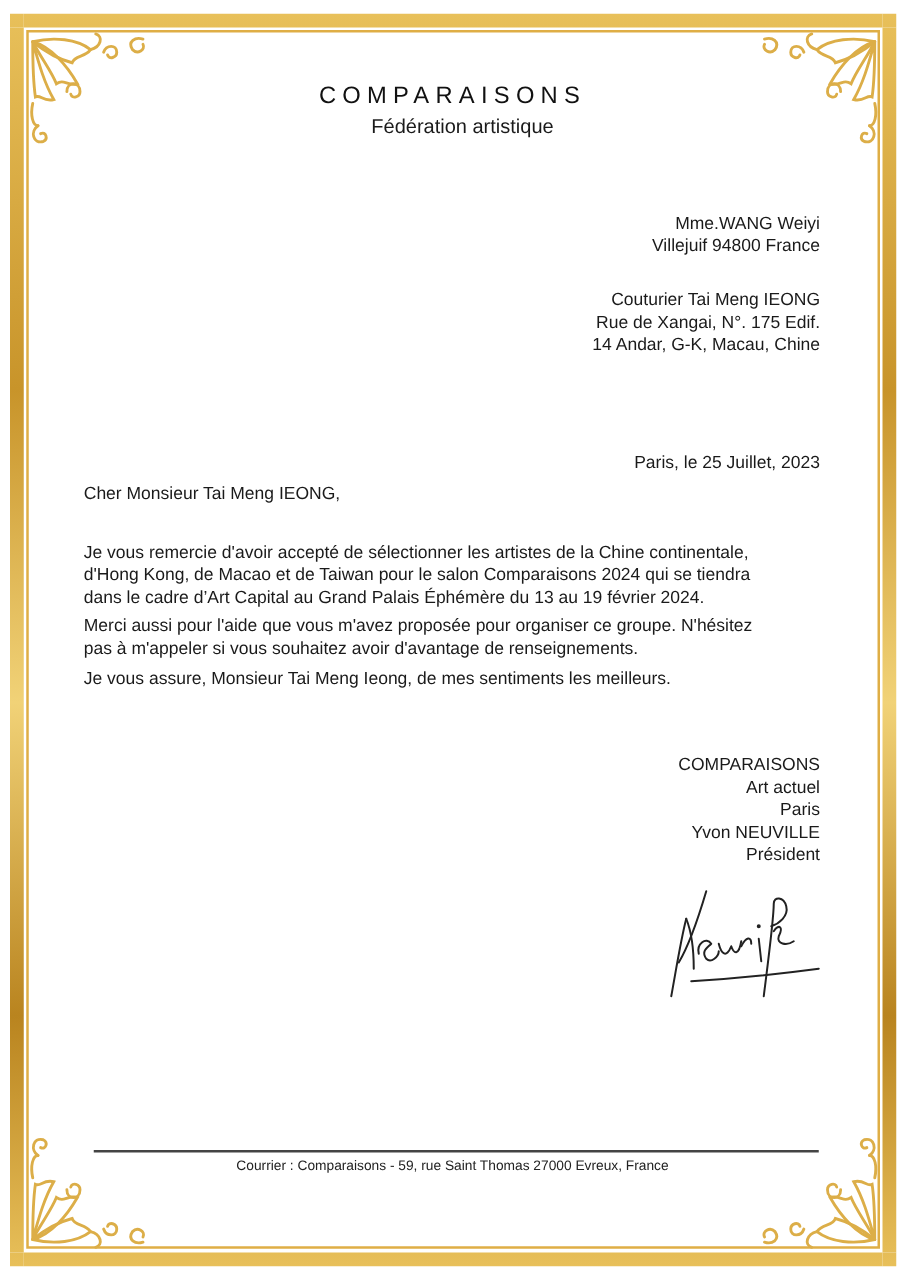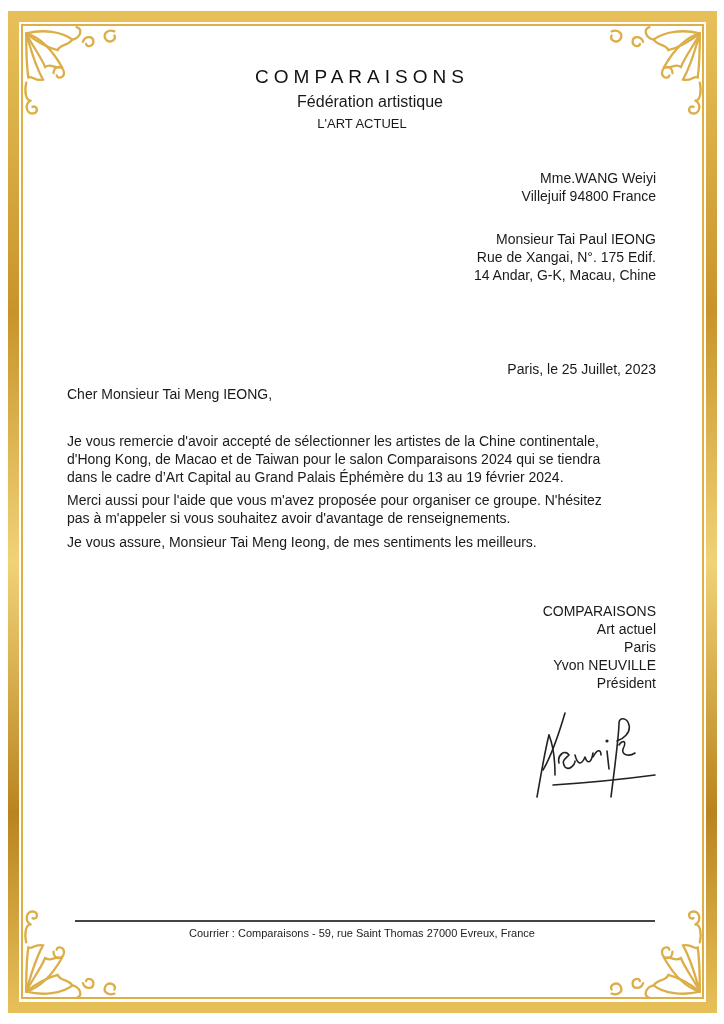--- a/index.html
+++ b/index.html
@@ -106,30 +106,29 @@
     <path d="M58 16 C60 10 68 10 68 16 C68 20 62 22 61 18"></path>
     <path d="M88 6 C82 4 76 8 80 14 C84 18 90 14 88 10"></path>
     <path d="M8 72 C2 76 4 86 12 84 C16 82 14 76 10 78"></path>
     <path d="M4 55 C2 64 4 72 8 72"></path>
   </svg>
 </div>
 
 <div class="header">
   <div class="org">COMPARAISONS</div>
   <div class="fed">Fédération artistique</div>
-  <div class="sub">L'ART ACTUEL</div>
 </div>
 
 <div class="addr addr-sender">
   <div>Mme.WANG Weiyi</div>
   <div>Villejuif 94800 France</div>
 </div>
 
 <div class="addr addr-recipient">
-  <div>Monsieur Tai Paul IEONG</div>
+  <div>Couturier Tai Meng IEONG</div>
   <div>Rue de Xangai, N°. 175 Edif.</div>
   <div>14 Andar, G-K, Macau, Chine</div>
 </div>
 
 <div class="date">Paris, le 25 Juillet, 2023</div>
 <div class="salutation">Cher Monsieur Tai Meng IEONG,</div>
 
 <div class="body-text p1">
   <div>Je vous remercie d'avoir accepté de sélectionner les artistes de la Chine continentale,</div>
   <div>d'Hong Kong, de Macao et de Taiwan pour le salon Comparaisons 2024 qui se tiendra</div>

